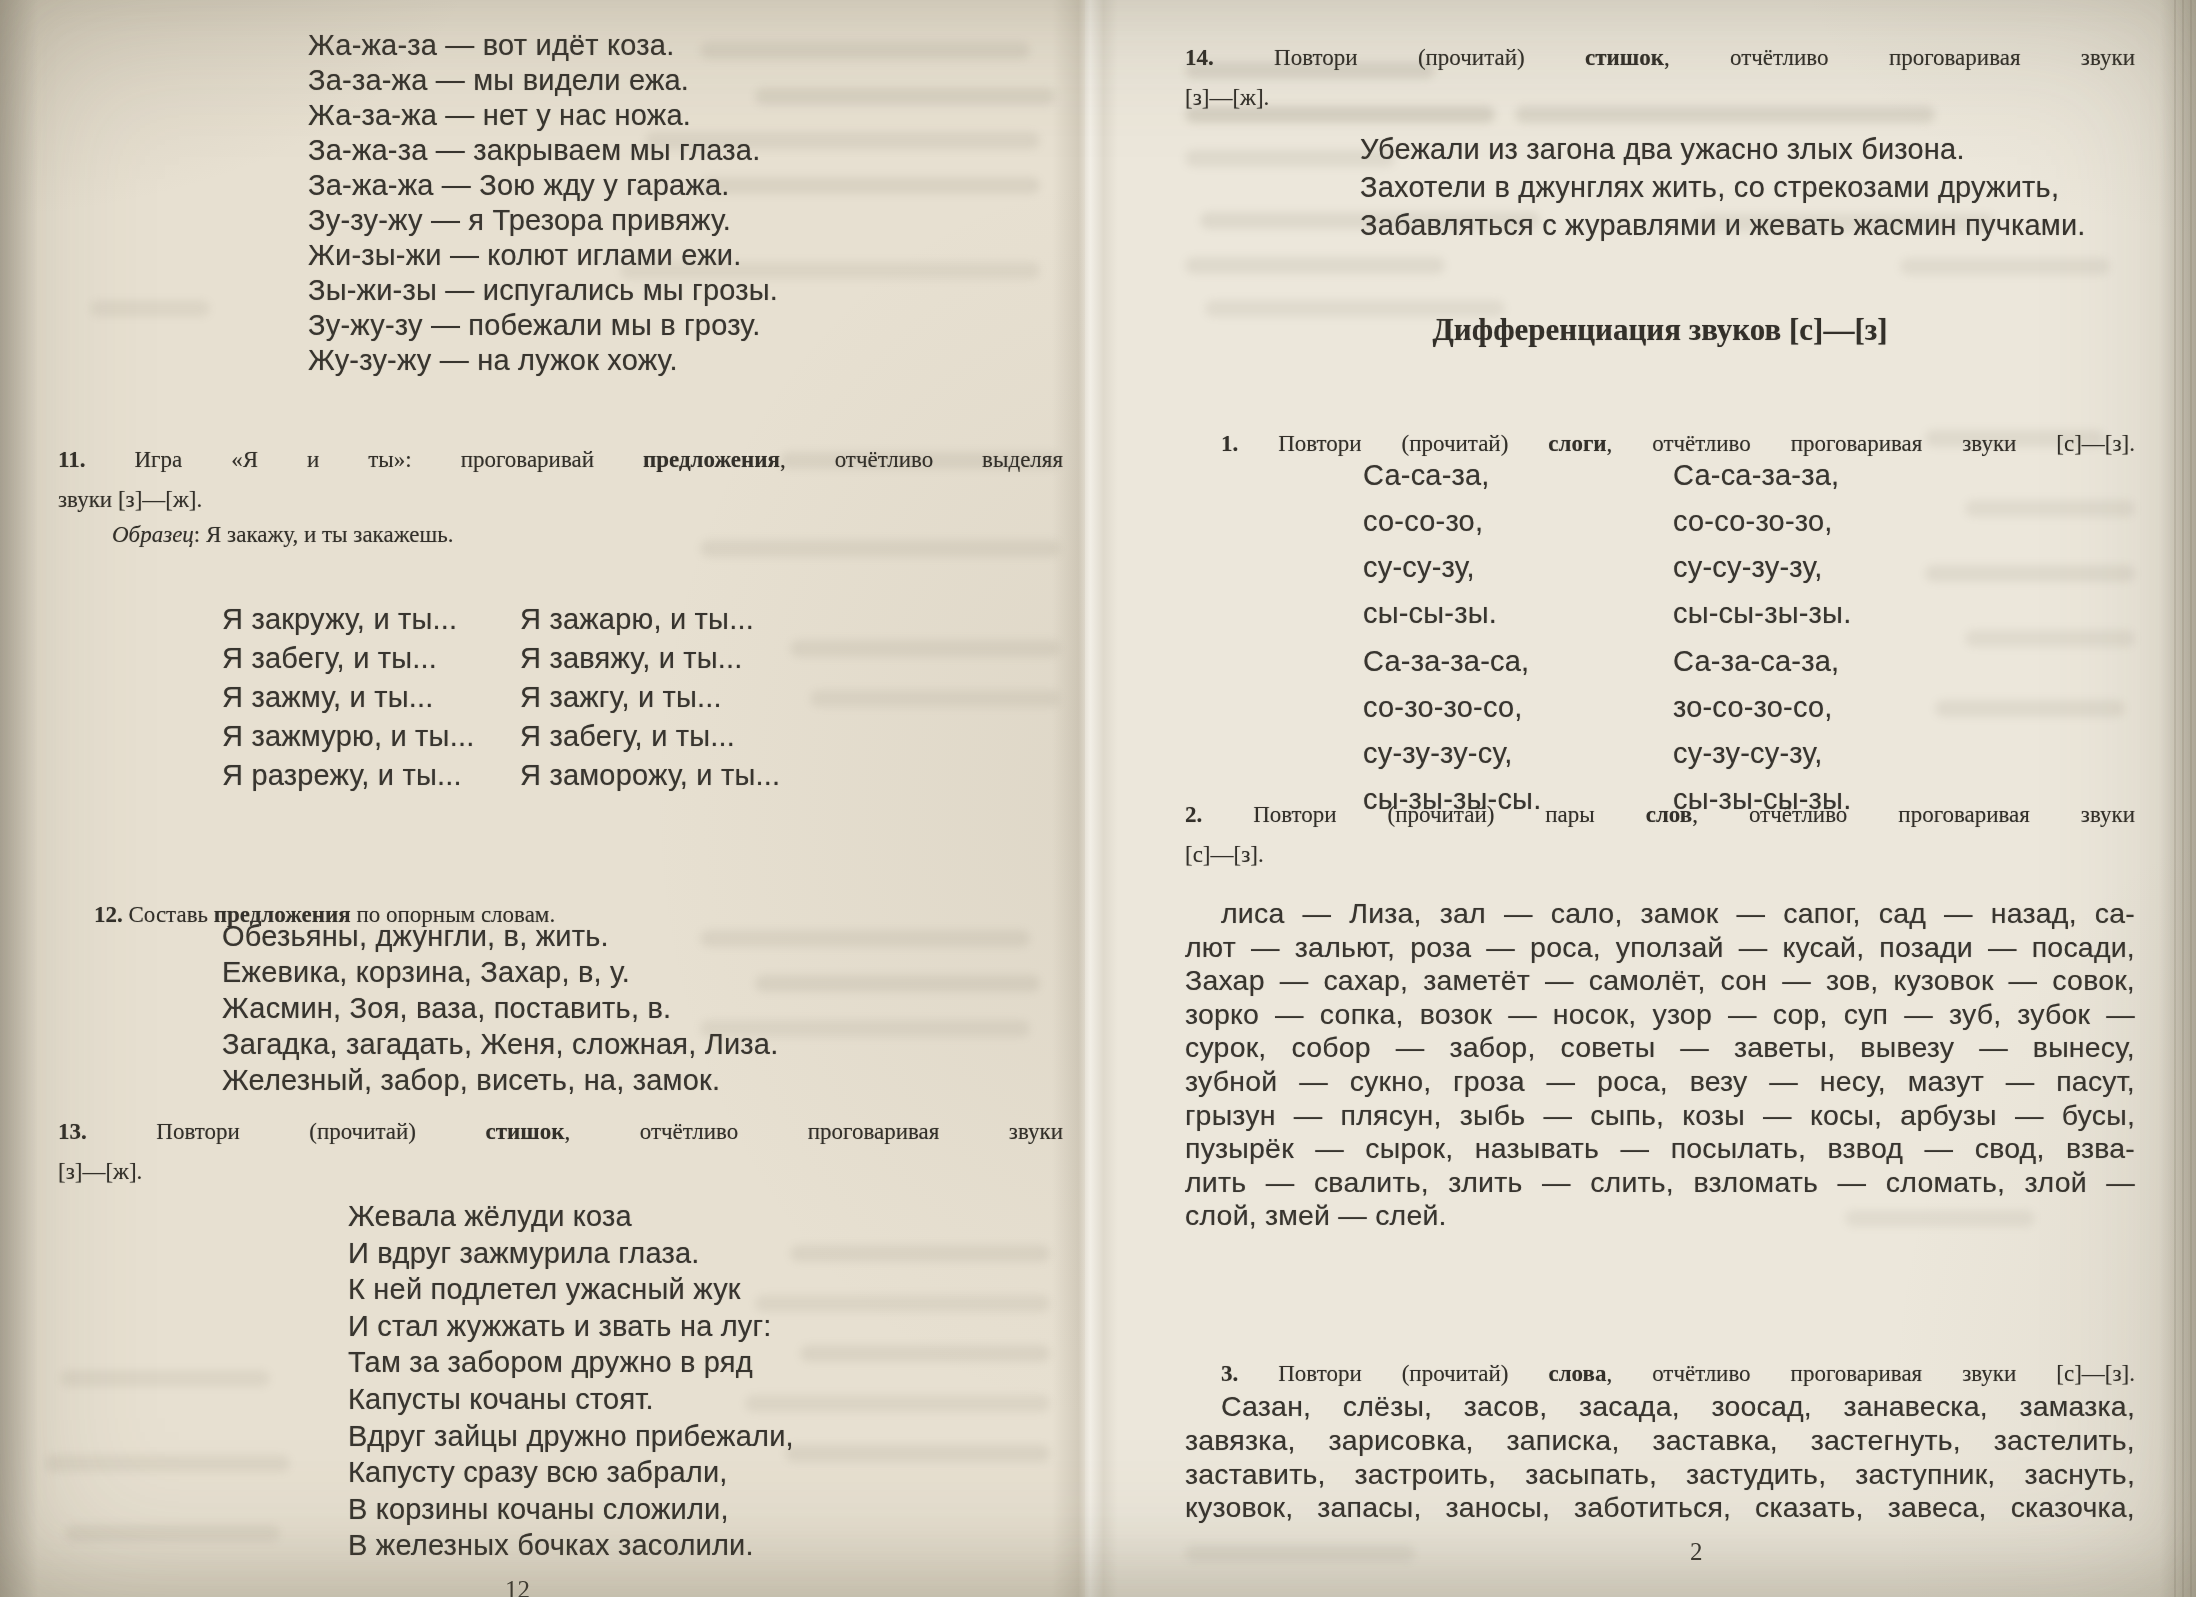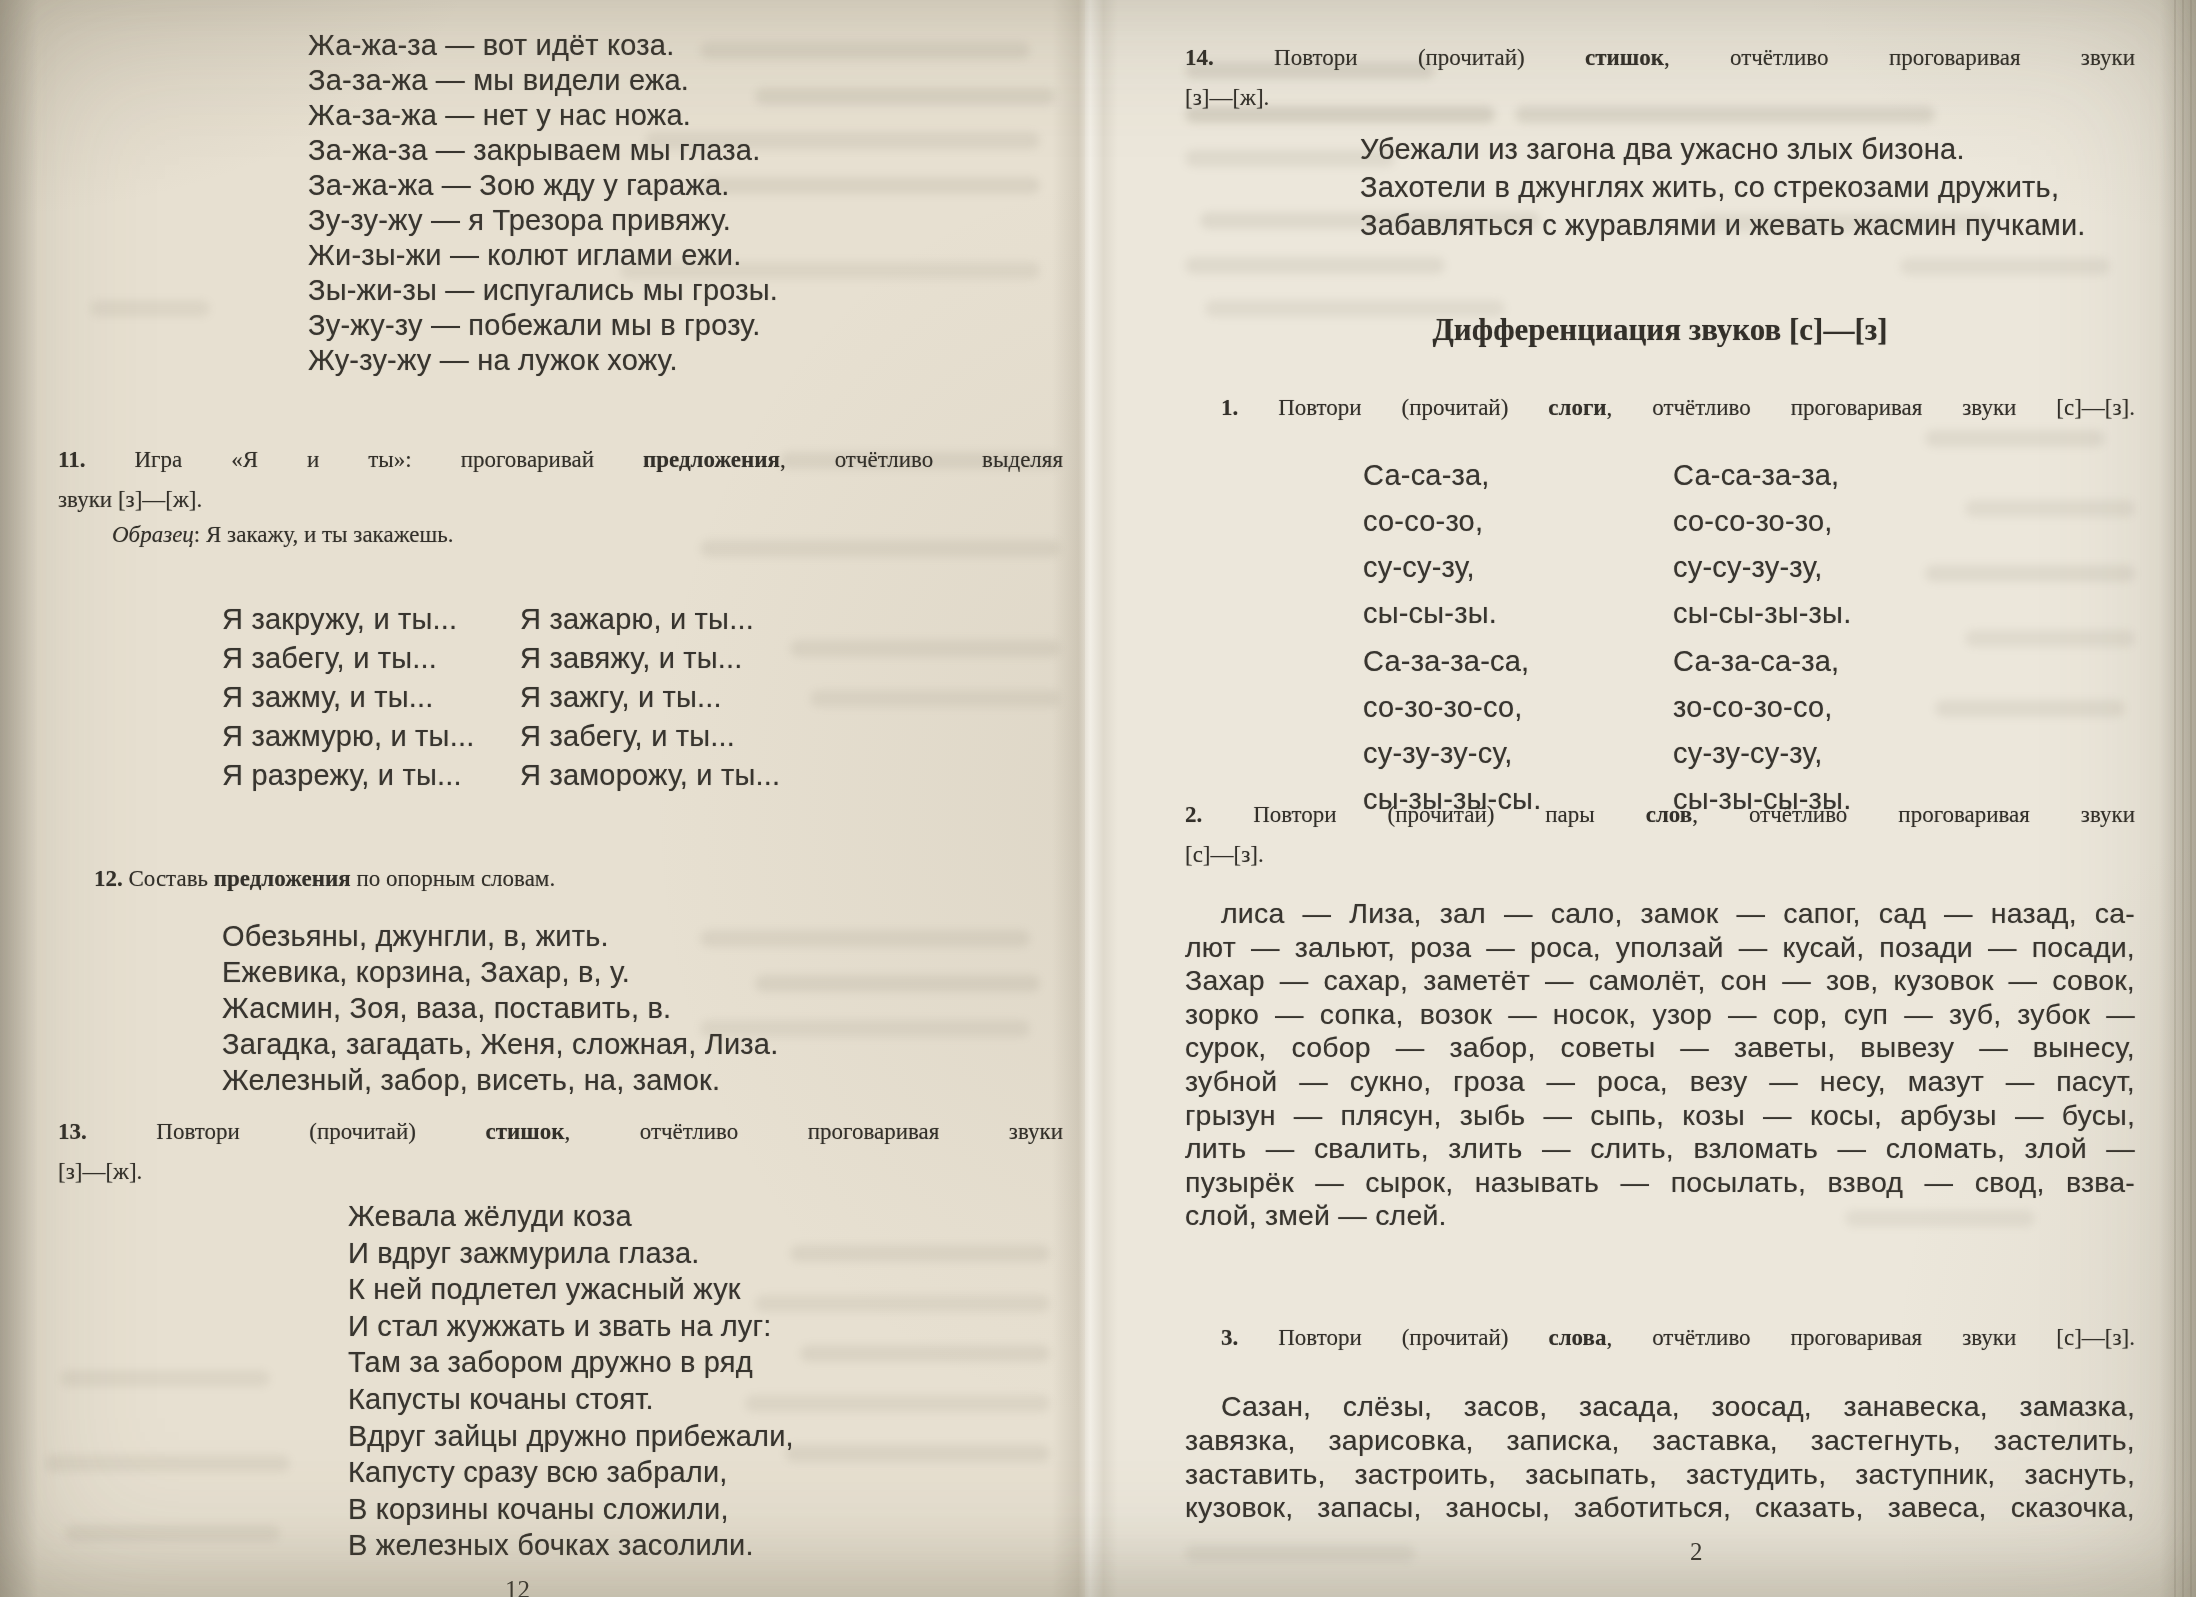--- a/index.html
+++ b/index.html
@@ -17,21 +17,21 @@
                         radial-gradient(ellipse 600px 900px at 110% 90%,rgba(140,130,108,.12),rgba(140,130,108,0) 70%);}
   .blk{position:absolute;z-index:2;}
   .sans{font-family:"Liberation Sans",sans-serif;color:#38352f;font-size:29px;
         text-shadow:0 0 1px rgba(56,52,47,.45);letter-spacing:.2px;}
   .serif{font-family:"Liberation Serif",serif;color:#33302a;font-size:23px;
         text-shadow:0 0 1px rgba(51,48,42,.4);}
   .b{font-weight:bold;}
   .i{font-style:italic;}
   .hline{line-height:40px;}
   .stretch{text-align:justify;text-align-last:justify;}
-  .indent{text-indent:36px;}
+  .indent{text-indent:36px;margin-top:36px;}
   .cols{display:flex;}
   .para .gline{text-align:justify;text-align-last:justify;}
   .para .gline:last-child{text-align-last:left;}
   .para.cont .gline:last-child{text-align-last:justify;}
   .para .gline:first-child{text-indent:36px;}
   .center{text-align:center;}
   .pagenum{font-family:"Liberation Serif",serif;color:#3a3731;font-size:25px;}
   .ghost{position:absolute;height:17px;background:#7d7664;filter:blur(4px);
          border-radius:9px;z-index:1;}
   .gutter{position:absolute;left:1052px;top:0;width:66px;height:1597px;z-index:4;
@@ -211,22 +211,22 @@
     </div>
 
     <div class="blk sans para" style="left:100px;top:897px;width:950px;font-size:28.5px;line-height:33.6px;">
         <div class="gline">лиса — Лиза, зал — сало, замок — сапог, сад — назад, са-</div>
         <div class="gline">лют — зальют, роза — роса, уползай — кусай, позади — посади,</div>
         <div class="gline">Захар — сахар, заметёт — самолёт, сон — зов, кузовок — совок,</div>
         <div class="gline">зорко — сопка, возок — носок, узор — сор, суп — зуб, зубок —</div>
         <div class="gline">сурок, собор — забор, советы — заветы, вывезу — вынесу,</div>
         <div class="gline">зубной — сукно, гроза — роса, везу — несу, мазут — пасут,</div>
         <div class="gline">грызун — плясун, зыбь — сыпь, козы — косы, арбузы — бусы,</div>
+        <div class="gline">пузырёк — сырок, называть — посылать, взвод — свод, взва-</div>
         <div class="gline">лить — свалить, злить — слить, взломать — сломать, злой —</div>
-        <div class="gline">пузырёк — сырок, называть — посылать, взвод — свод, взва-</div>
         <div class="gline">слой, змей — слей.</div>
       </div>
 
     <div class="blk serif indent stretch" style="left:100px;top:1318px;width:950px;line-height:40px;"><span class="b">3.</span><span> Повтори (прочитай) </span><span class="b">слова</span><span>, отчётливо проговаривая звуки [с]—[з].</span></div>
 
     <div class="blk sans para cont" style="left:100px;top:1390px;width:950px;font-size:28.5px;line-height:33.8px;">
         <div class="gline">Сазан, слёзы, засов, засада, зоосад, занавеска, замазка,</div>
         <div class="gline">завязка, зарисовка, записка, заставка, застегнуть, застелить,</div>
         <div class="gline">заставить, застроить, засыпать, застудить, заступник, заснуть,</div>
         <div class="gline">кузовок, запасы, заносы, заботиться, сказать, завеса, сказочка,</div>

